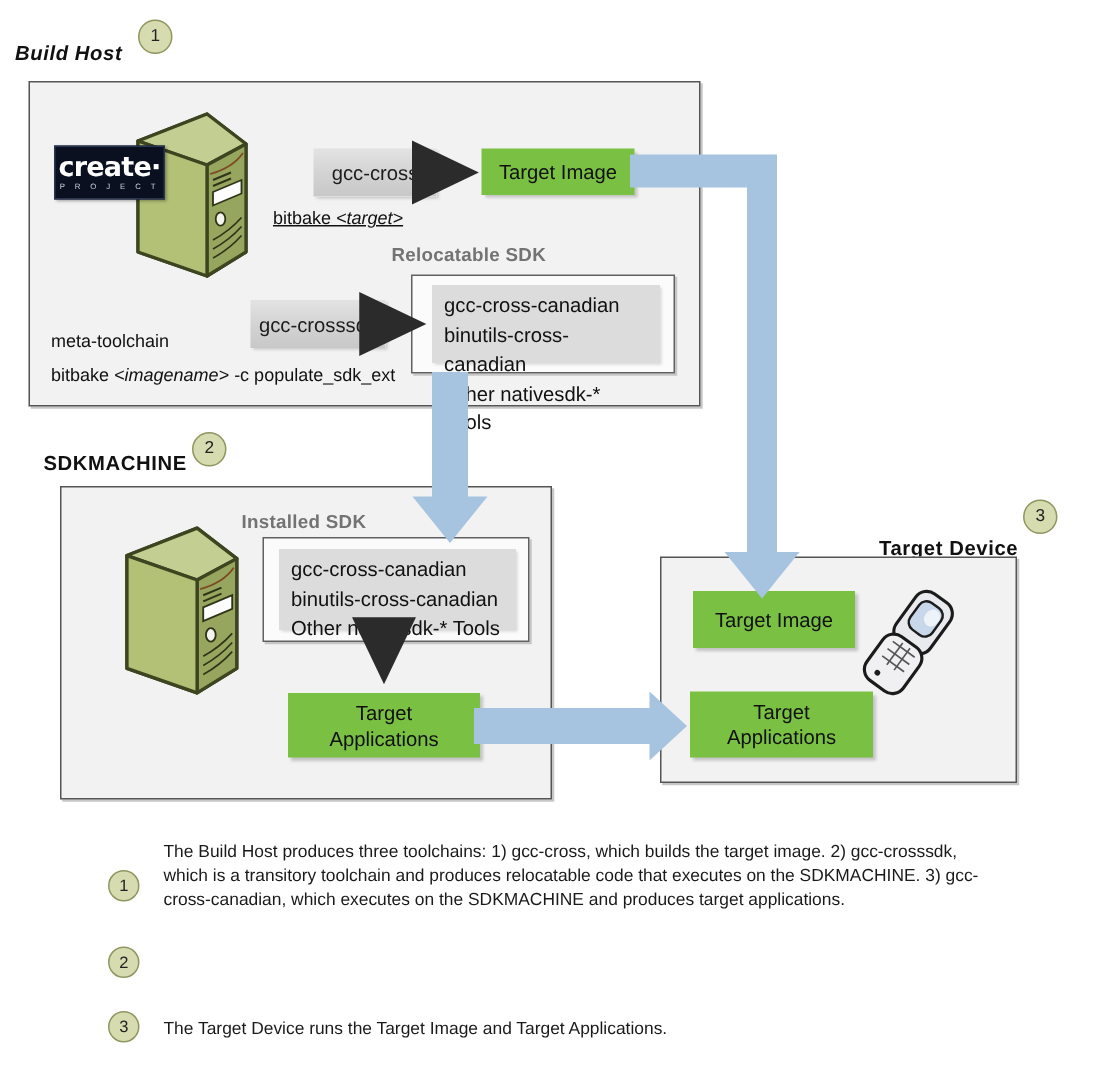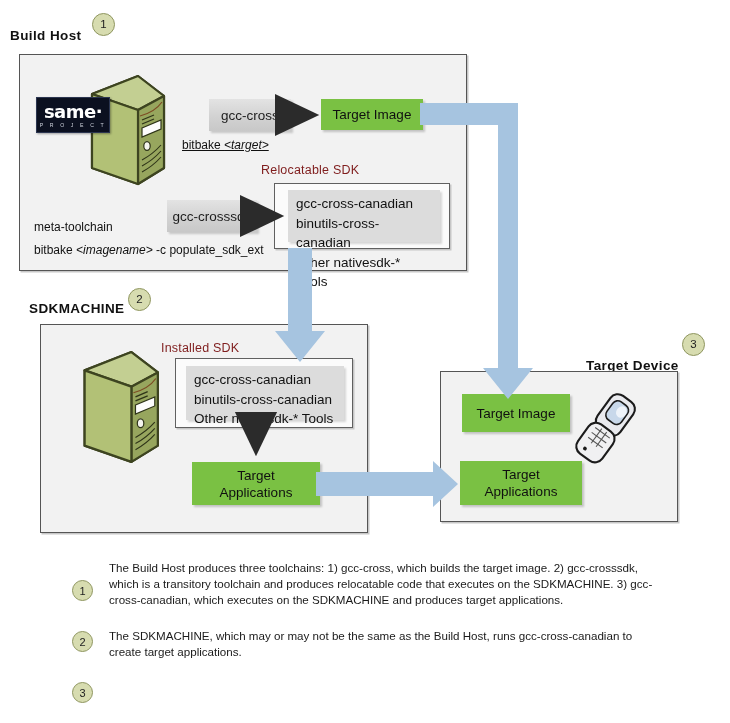--- a/index.html
+++ b/index.html
@@ -3,21 +3,21 @@
 <meta charset="utf-8">
 <style>
   html,body{margin:0;padding:0;background:#ffffff;}
   body{width:730px;height:723px;position:relative;
        font-family:"Liberation Sans","DejaVu Sans",sans-serif;
        color:#1a1a1a;overflow:hidden;}
   .abs{position:absolute;}
 
   
   .sec-title{font-weight:bold;font-size:13.5px;letter-spacing:.4px;color:#111;white-space:nowrap;}
-  .sub-title{font-weight:normal;font-size:12.5px;letter-spacing:.2px;color:#7f1d1d;white-space:nowrap;}
+  .sub-title{font-weight:bold;font-size:12.5px;letter-spacing:.2px;color:#737373;white-space:nowrap;}
 
   
   .bubble{width:21px;height:21px;border-radius:50%;
           background:#d7dcb0;border:1px solid #8f9660;
           font-size:11px;line-height:20px;text-align:center;color:#222;
           box-sizing:border-box;}
   .bubble-lg{width:23px;height:23px;line-height:21px;font-size:11.5px;}
 
   
   .container-box{border:1px solid #555;background:#f2f2f2;box-sizing:border-box;
@@ -58,39 +58,39 @@
   .yocto{background:#0b1020;border:1px solid #2b3550;box-sizing:border-box;
          display:flex;flex-direction:column;align-items:center;justify-content:center;
          box-shadow:1px 1px 2px rgba(0,0,0,.35);}
   .yocto .w{color:#ffffff;font-size:18px;font-weight:bold;letter-spacing:-.5px;
             font-family:"DejaVu Sans",sans-serif;line-height:18px;}
   .yocto .p{color:#cfd3dd;font-size:5.2px;letter-spacing:2.6px;margin-top:1px;}
 </style>
 </head>
 <body>
 
-<div class="abs sec-title" style="left:10px;top:28px;">Build Host</div>
+<div class="abs sec-title" style="left:10px;top:28px;font-style:italic;">Build Host</div>
 <div class="abs bubble bubble-lg" style="left:92px;top:13px;">1</div>
 
 <div class="abs container-box" style="left:19px;top:54px;width:448px;height:217px;"></div>
 
 <svg class="abs" style="left:60px;top:72px;" width="108" height="118" viewBox="0 0 108 118">
   <polygon points="32,22 78,4 104,24 104,96 78,112 32,96" fill="#a9b86d" stroke="#3d4420" stroke-width="2.2" stroke-linejoin="round"></polygon>
   <polygon points="32,22 78,4 104,24 78,38" fill="#c3cf92" stroke="#3d4420" stroke-width="2.2" stroke-linejoin="round"></polygon>
   <polygon points="78,38 104,24 104,96 78,112" fill="#97a65e" stroke="#3d4420" stroke-width="2.2" stroke-linejoin="round"></polygon>
   <polygon points="32,22 78,38 78,112 32,96" fill="#b2c176" stroke="#3d4420" stroke-width="2.2" stroke-linejoin="round"></polygon>
   <path d="M80,44 Q95,40 102,30" fill="none" stroke="#7d4a22" stroke-width="1.2"></path>
   <path d="M82,48 L94,43 M82,52 L94,47" stroke="#2e3418" stroke-width="1.3"></path>
   <polygon points="82,56 101,48 101,57 82,65" fill="#fdfdfd" stroke="#2e3418" stroke-width="1.2"></polygon>
   <ellipse cx="87" cy="74" rx="3.2" ry="4.4" fill="#f4f4ee" stroke="#2e3418" stroke-width="1.2"></ellipse>
   <path d="M82,88 Q93,82 101,73 M82,94 Q93,88 101,79 M82,100 Q93,94 101,85" fill="none" stroke="#2e3418" stroke-width="1.1"></path>
 </svg>
 
 <div class="abs yocto" style="left:36px;top:97px;width:74px;height:36px;">
-  <div class="w"><span>same</span><span>·</span></div>
+  <div class="w"><span>create</span><span>·</span></div>
   <div class="p">P R O J E C T</div>
 </div>
 
 <div class="abs chip" style="left:209px;top:99px;width:82px;height:32px;">gcc-cross</div>
 
 <div class="abs green" style="left:321px;top:99px;width:102px;height:31px;">Target Image</div>
 
 <div class="abs caption" style="left:182px;top:138px;text-decoration:underline;">
   <span>bitbake </span><i>&lt;target&gt;</i>
 </div>
@@ -191,20 +191,20 @@
 
 <div class="abs" style="left:72px;top:560px;width:640px;">
 
   <div class="legend-row" style="margin-bottom:20px;">
     <div class="legend-num bubble" style="margin-top:20px;">1</div>
     <div class="legend-txt">The Build Host produces three toolchains: 1)  gcc-cross, which builds the target image.  2) gcc-crosssdk, which is a transitory toolchain and produces relocatable code that executes on the SDKMACHINE. 3) gcc-cross-canadian, which executes on the SDKMACHINE and produces target applications.</div>
   </div>
 
   <div class="legend-row" style="margin-bottom:24px;">
     <div class="legend-num bubble" style="margin-top:3px;">2</div>
-    <div class="legend-txt">The SDKMACHINE, which may or may not be the same as the Build Host, runs gcc-cross-canadian to create target applications.</div>
   </div>
 
   <div class="legend-row">
     <div class="legend-num bubble" style="margin-top:-2px;">3</div>
+    <div class="legend-txt" style="margin-top:2px;">The Target Device runs the Target Image and Target Applications.</div>
   </div>
 
 </div>
 
 </body></html>

